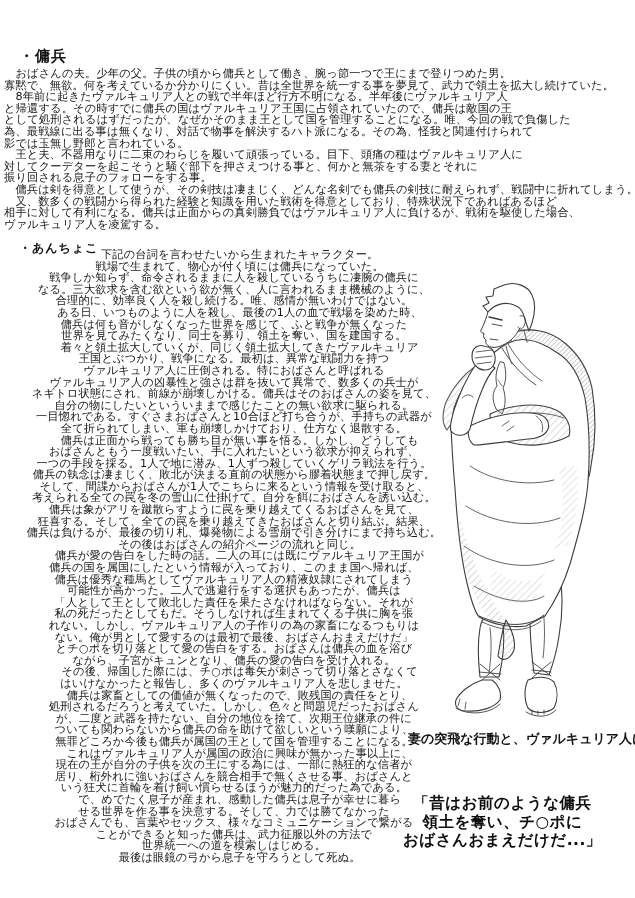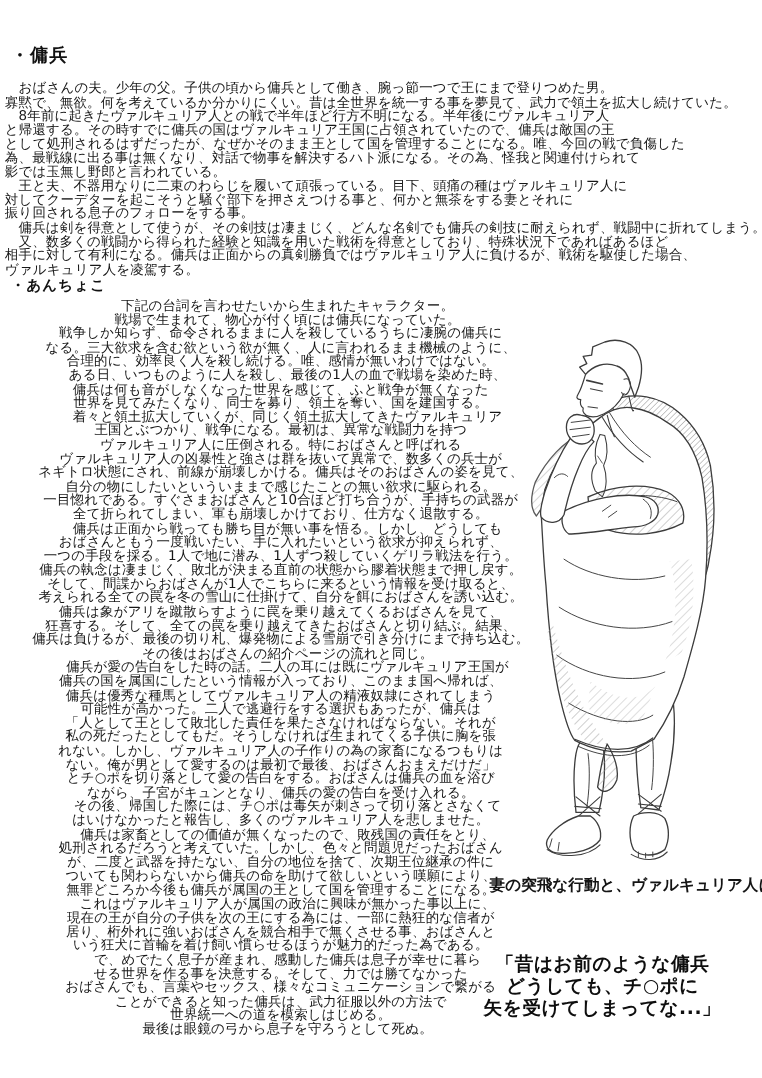--- a/index.html
+++ b/index.html
@@ -2,21 +2,21 @@
 <html><head>
 <meta charset="utf-8">
 <style>
   html,body { margin:0; padding:0; background:#fff; }
   .page {
     position:relative; width:635px; height:898px;
     background:#ffffff; color:#131313; overflow:hidden;
     font-family:"DejaVu Sans", sans-serif;
   }
   .heading {
-    position:absolute; margin:4px; font-weight:bold; color:#111;
+    position:absolute; margin:14px; font-weight:bold; color:#111;
     white-space:pre; letter-spacing:1px;
   }
   #heading-mercenary { left:5px; top:33px;  font-size:15px; }
   #heading-anchoko   { left:5px; top:226px; font-size:12px; }
   .textblock { position:absolute; white-space:pre; }
   .textblock > div { white-space:pre; }
   #mercenary-text, #anchoko-text {
     font-size:11.2px; line-height:11.6px; letter-spacing:0.2px; color:#161616;
   }
   #mercenary-text { left:4px; top:52px;  width:630px;margin-top:16px; }
@@ -130,15 +130,15 @@
           <path d="M50,412 C38,416 28,424 24,432 C22,438 26,443 34,443 C48,444 62,440 68,432 C70,424 66,416 60,412 Z" fill="#ffffff"></path>
           <path d="M28,431 L26,438 M34,434 L33,441" stroke-width="0.8"></path>
           <path d="M24,440 C36,448 58,446 68,436" stroke-width="0.9"></path>
         </g>
       </g>
     </svg>
   </figure>
 
   <div class="textblock" id="illustration-caption"><div>妻の突飛な行動と、ヴァルキュリア人に</div></div>
 
-  <div class="textblock" id="mercenary-quote"><div>「昔はお前のような傭兵</div><div>どうしても、チ○ポに</div><div>矢を受けてしまってな...」</div></div>
+  <div class="textblock" id="mercenary-quote"><div>「昔はお前のような傭兵</div><div>領土を奪い、チ○ポに</div><div>おばさんおまえだけだ...」</div></div>
 
 </div>
 
 </body></html>

